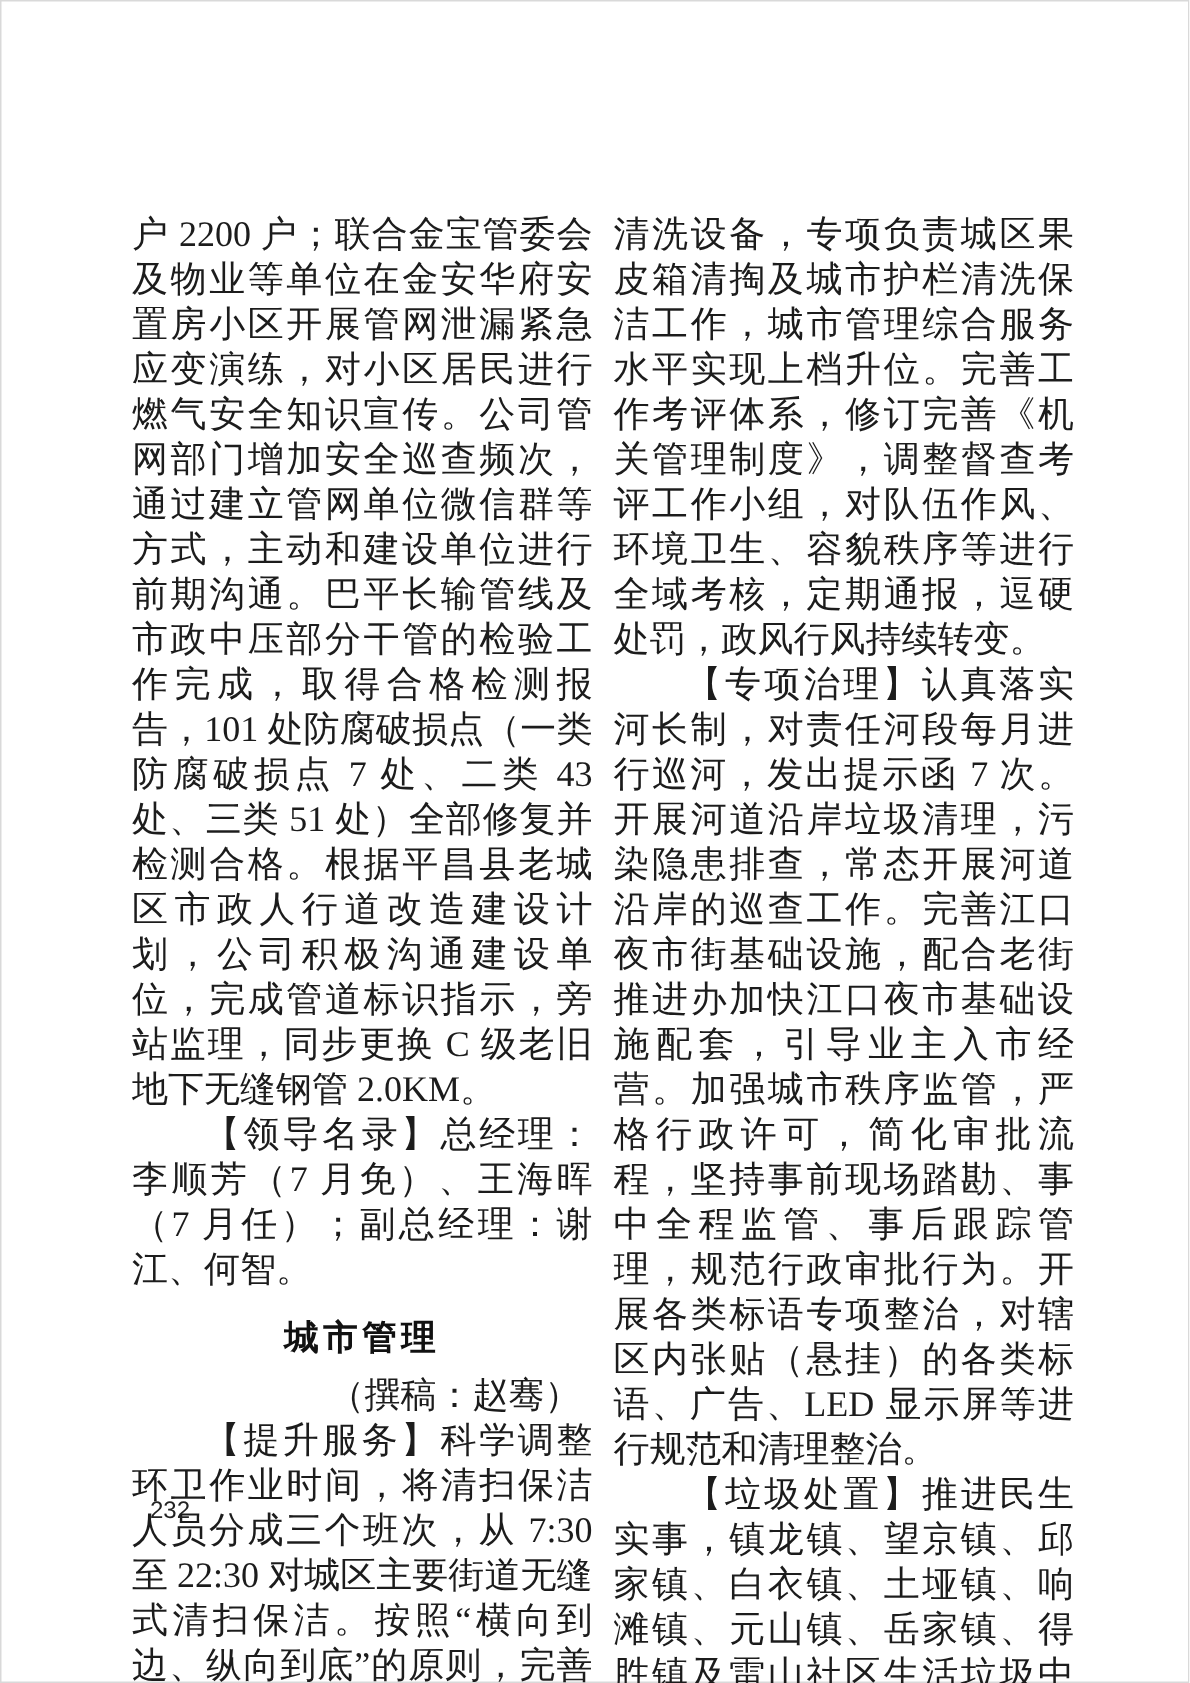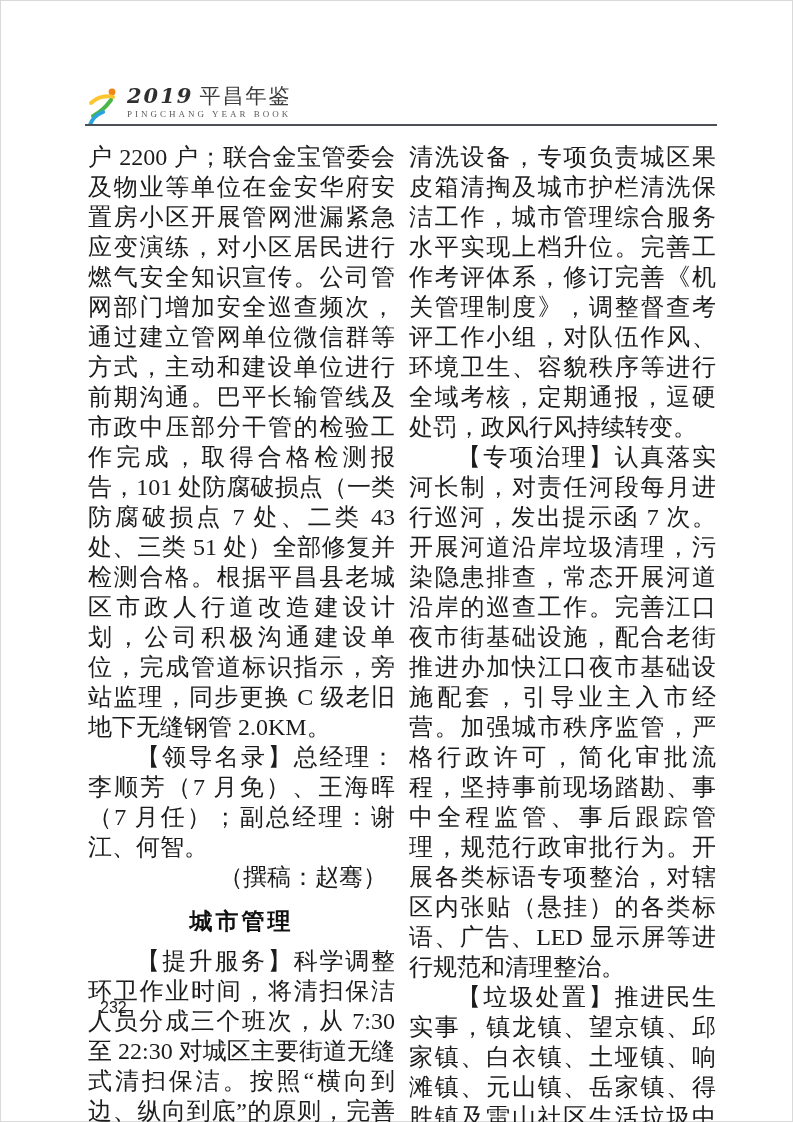--- a/index.html
+++ b/index.html
@@ -53,44 +53,27 @@
     position:absolute;left:100px;top:999px;
     font-family:"Liberation Sans", sans-serif;
     font-size:16px;color:#222;
   }
 </style>
 </head>
 <body>
 
 <div class="page">
 
-  <div class="header">
-    <div class="brand">
-      <svg class="logo" viewBox="0 0 36 40" aria-hidden="true">
-        <circle cx="28" cy="6" r="3.4" fill="#F08519"></circle>
-        <path d="M7,17 Q17,8 29,11" fill="none" stroke-width="4" stroke-linecap="round" stroke="#FDC530"></path>
-        <path d="M9,30 Q19,25 27,14" fill="none" stroke-width="4" stroke-linecap="round" stroke="#4CB648"></path>
-        <path d="M6,39 Q9,30 19,26" fill="none" stroke-width="4" stroke-linecap="round" stroke="#2BA3DC"></path>
-      </svg>
-      <div class="brand-text">
-        <div class="brand-line1">
-          <span class="brand-year">2019</span><span>平昌年鉴</span>
-        </div>
-        <div class="brand-line2">PINGCHANG YEAR BOOK</div>
-      </div>
-    </div>
-    <div class="header-rule"></div>
-  </div>
 
   <div class="main">
     <div class="col">
         <div class="para body"><span>户 2200 户；联合金宝管委会及物业等单位在金安华府安置房小区开展管网泄漏紧急应变演练，对小区居民进行燃气安全知识宣传。公司管网部门增加安全巡查频次，通过建立管网单位微信群等方式，主动和建设单位进行前期沟通。巴平长输管线及市政中压部分干管的检验工作完成，取得合格检测报告，101 处防腐破损点（一类防腐破损点 7 处、二类 43 处、三类 51 处）全部修复并检测合格。根据平昌县老城区市政人行道改造建设计划，公司积极沟通建设单位，完成管道标识指示，旁站监理，同步更换 C 级老旧地下无缝钢管 2.0KM。</span></div>
         <div class="para body indent"><span class="entry-label">【领导名录】</span><span>总经理：李顺芳（7 月免）、王海晖（7 月任）；副总经理：谢江、何智。</span></div>
+        <div class="para heading"><span>城市管理</span></div>
         <div class="para byline"><span>（撰稿：赵骞）</span></div>
-        <div class="para heading"><span>城市管理</span></div>
         <div class="para body indent"><span class="entry-label">【提升服务】</span><span>科学调整环卫作业时间，将清扫保洁人员分成三个班次，从 7:30 至 22:30 对城区主要街道无缝式清扫保洁。按照“横向到边、纵向到底”的原则，完善城市管理“网格化”机制，将主城区划分为 6 大网格，由 6 个中队分别负责，实行目标任务、工作标准、工作地段“一表清”。成立市政管理大队，配备清掏、</span></div>
       </div>
     <div class="col">
         <div class="para body"><span>清洗设备，专项负责城区果皮箱清掏及城市护栏清洗保洁工作，城市管理综合服务水平实现上档升位。完善工作考评体系，修订完善《机关管理制度》，调整督查考评工作小组，对队伍作风、环境卫生、容貌秩序等进行全域考核，定期通报，逗硬处罚，政风行风持续转变。</span></div>
         <div class="para body indent"><span class="entry-label">【专项治理】</span><span>认真落实河长制，对责任河段每月进行巡河，发出提示函 7 次。开展河道沿岸垃圾清理，污染隐患排查，常态开展河道沿岸的巡查工作。完善江口夜市街基础设施，配合老街推进办加快江口夜市基础设施配套，引导业主入市经营。加强城市秩序监管，严格行政许可，简化审批流程，坚持事前现场踏勘、事中全程监管、事后跟踪管理，规范行政审批行为。开展各类标语专项整治，对辖区内张贴（悬挂）的各类标语、广告、LED 显示屏等进行规范和清理整治。</span></div>
         <div class="para body indent"><span class="entry-label">【垃圾处置】</span><span>推进民生实事，镇龙镇、望京镇、邱家镇、白衣镇、土垭镇、响滩镇、元山镇、岳家镇、得胜镇及雷山社区生活垃圾中转站建成并投运；大寨镇、云台镇、笔山镇生活垃圾中转站正进行主体工程建设；驷马镇、板庙镇生活垃圾中转站建设正进行项目前期工作。城区金宝 2 个环卫专用停车场建成投用，金宝、华严垃圾压缩中转站主体工程建设完工，上龙</span></div>
       </div>
   </div>
 
   <div class="page-number">232</div>

